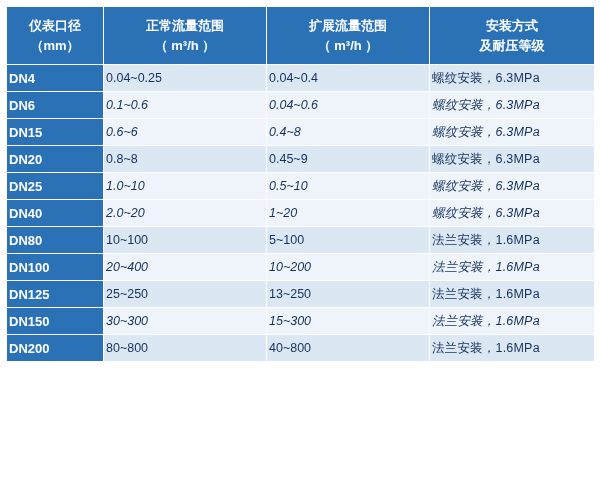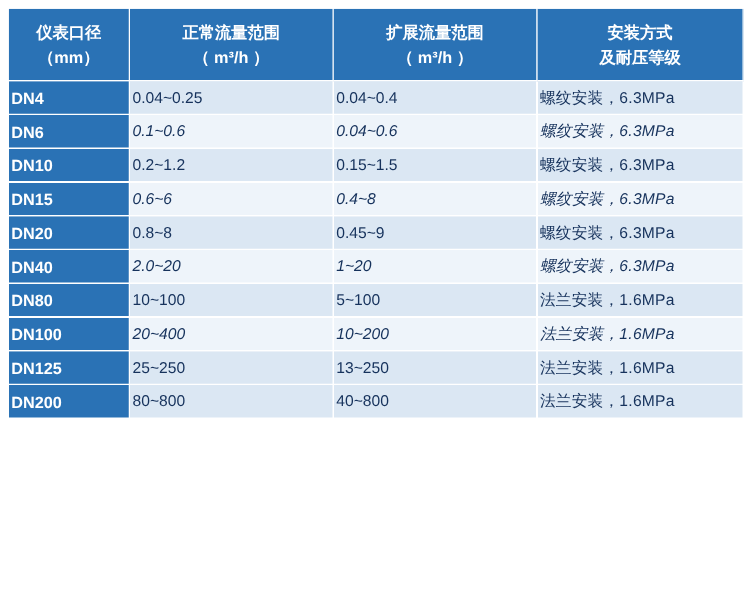--- a/index.html
+++ b/index.html
@@ -109,36 +109,36 @@
         <td class="val">0.04~0.25</td>
         <td class="val">0.04~0.4</td>
         <td class="val install">螺纹安装，6.3MPa</td>
       </tr>
       <tr class="even">
         <td class="dn">DN6</td>
         <td class="val">0.1~0.6</td>
         <td class="val">0.04~0.6</td>
         <td class="val install">螺纹安装，6.3MPa</td>
       </tr>
-      <tr class="odd">
-        <td class="dn">DN10</td>
-        <td class="val">0.2~1.2</td>
-        <td class="val">0.15~1.5</td>
-        <td class="val install">螺纹安装，6.3MPa</td>
-      </tr>
       <tr class="even">
         <td class="dn">DN15</td>
         <td class="val">0.6~6</td>
         <td class="val">0.4~8</td>
         <td class="val install">螺纹安装，6.3MPa</td>
       </tr>
       <tr class="odd">
         <td class="dn">DN20</td>
         <td class="val">0.8~8</td>
         <td class="val">0.45~9</td>
+        <td class="val install">螺纹安装，6.3MPa</td>
+      </tr>
+      <tr class="even">
+        <td class="dn">DN25</td>
+        <td class="val">1.0~10</td>
+        <td class="val">0.5~10</td>
         <td class="val install">螺纹安装，6.3MPa</td>
       </tr>
       <tr class="even">
         <td class="dn">DN40</td>
         <td class="val">2.0~20</td>
         <td class="val">1~20</td>
         <td class="val install">螺纹安装，6.3MPa</td>
       </tr>
       <tr class="odd">
         <td class="dn">DN80</td>
@@ -151,20 +151,26 @@
         <td class="val">20~400</td>
         <td class="val">10~200</td>
         <td class="val install">法兰安装，1.6MPa</td>
       </tr>
       <tr class="odd">
         <td class="dn">DN125</td>
         <td class="val">25~250</td>
         <td class="val">13~250</td>
         <td class="val install">法兰安装，1.6MPa</td>
       </tr>
+      <tr class="even">
+        <td class="dn">DN150</td>
+        <td class="val">30~300</td>
+        <td class="val">15~300</td>
+        <td class="val install">法兰安装，1.6MPa</td>
+      </tr>
       <tr class="odd">
         <td class="dn">DN200</td>
         <td class="val">80~800</td>
         <td class="val">40~800</td>
         <td class="val install">法兰安装，1.6MPa</td>
       </tr>
     </tbody>
   </table>
 </div>
 

